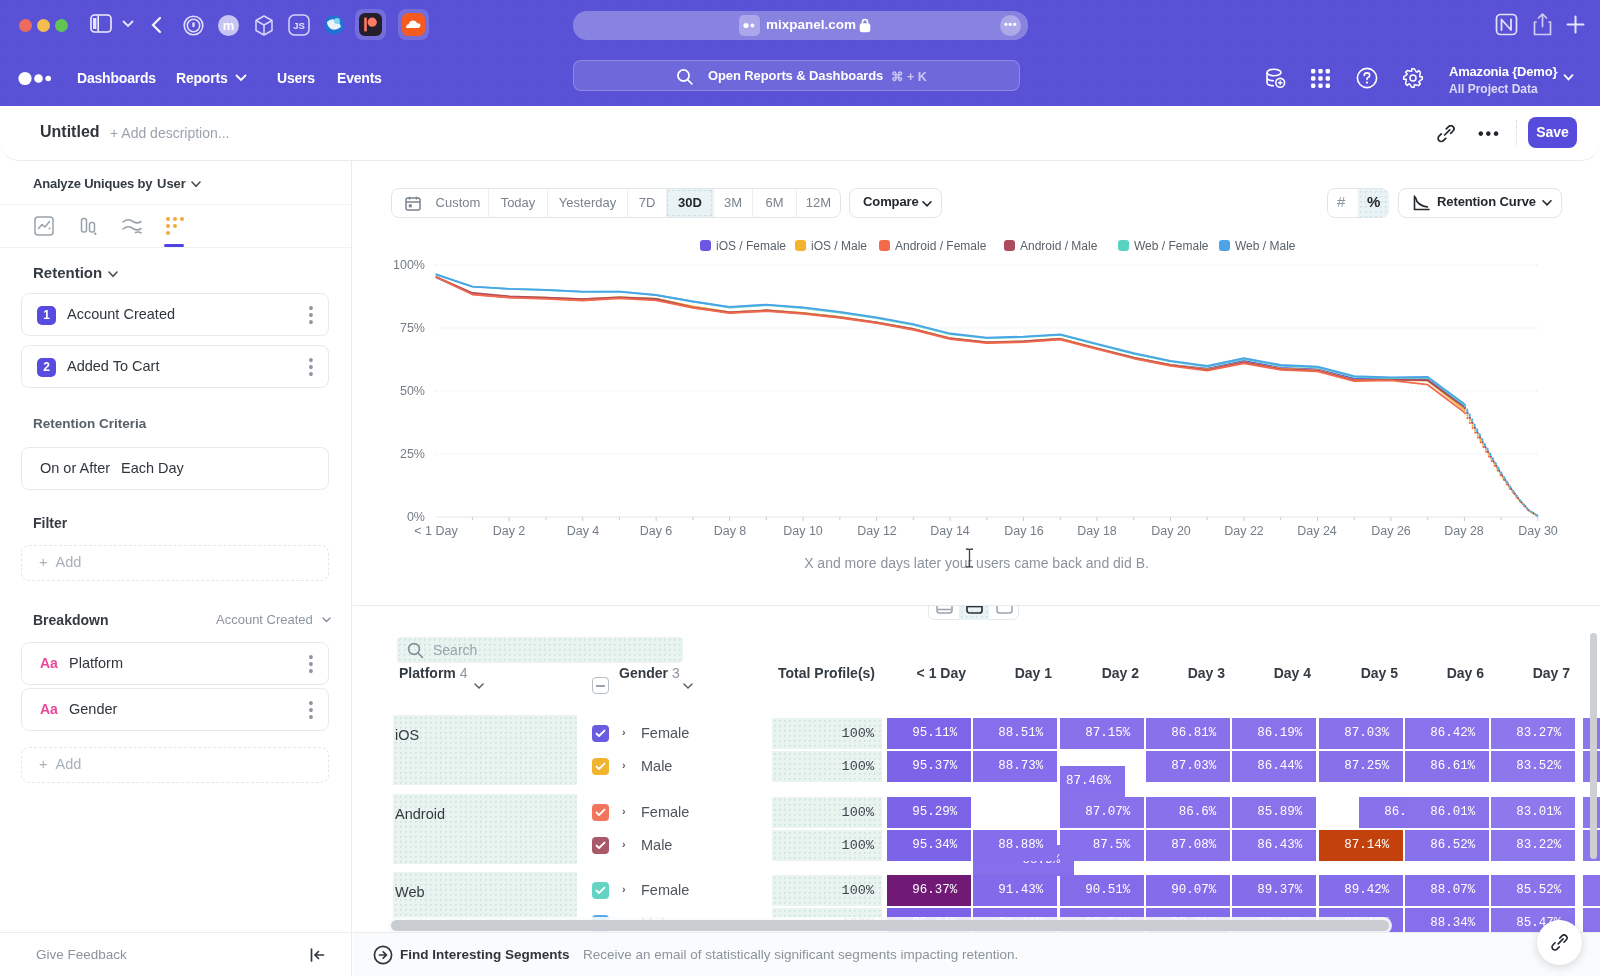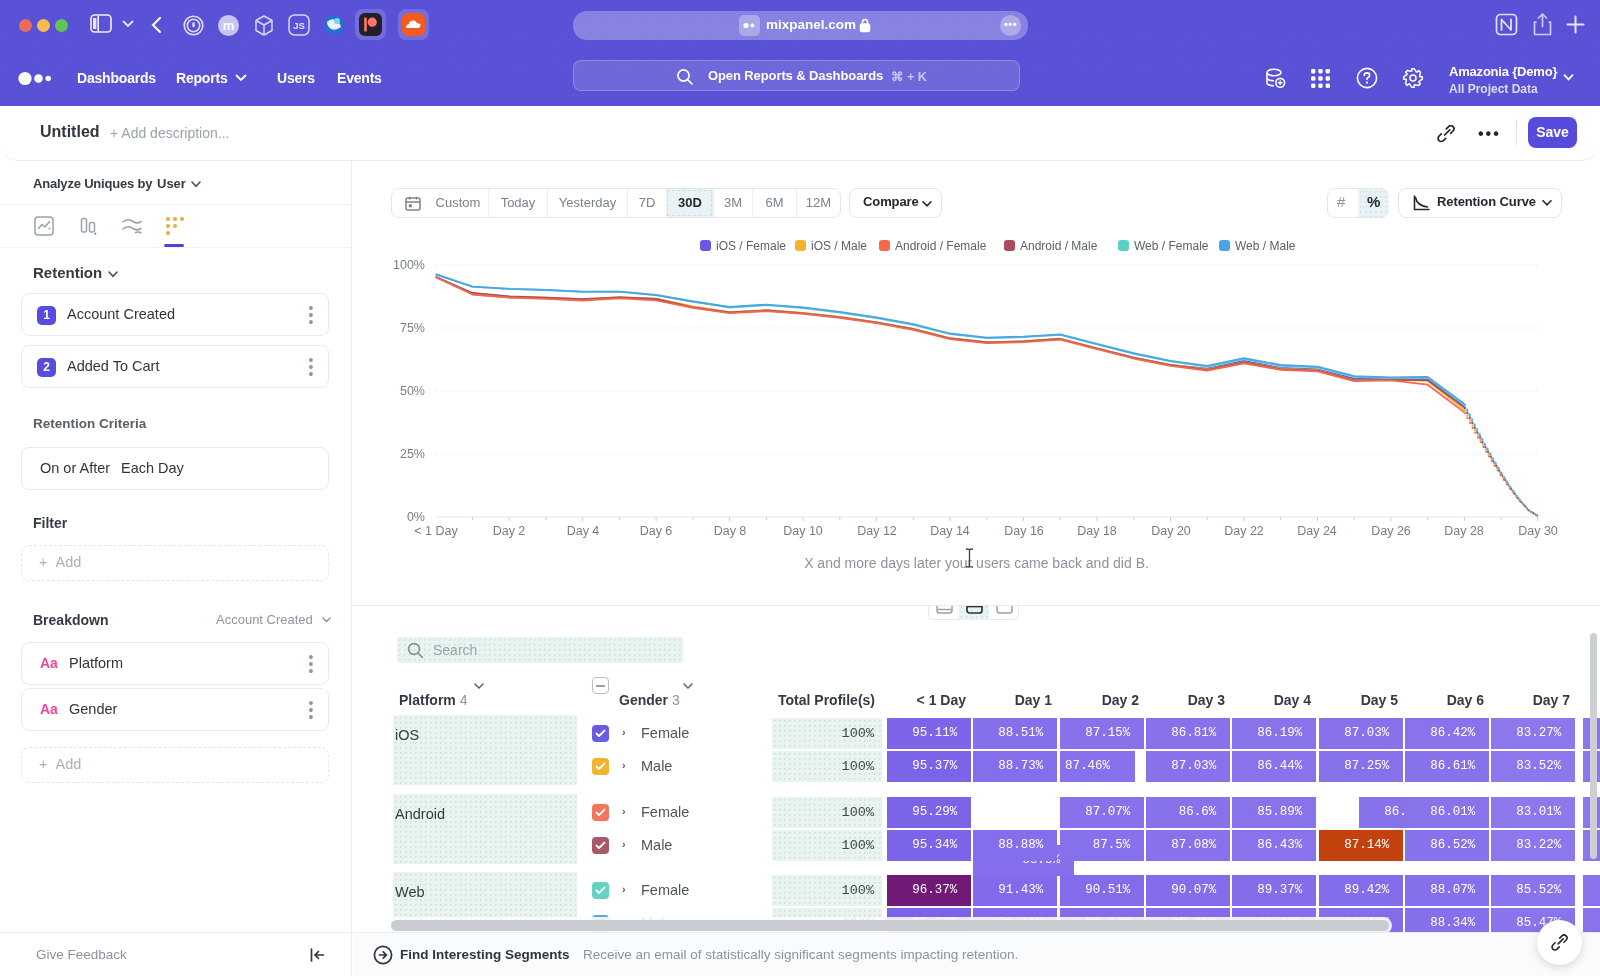--- a/index.html
+++ b/index.html
@@ -64,21 +64,21 @@
 .ylab { position:absolute; font-size:12.5px; color:#747d86; text-align:right; width:40px; }
 .xlab { position:absolute; font-size:12.5px; color:#747d86; top:363px; text-align:center; width:60px; }
 .caption { position:absolute; left:0; width:1247px; top:394px; text-align:center; font-size:14px; color:#8b939c; }
 
 
 #tablesec { position:absolute; left:353px; top:605px; width:1247px; height:327px; background:#fff; border-top:1px solid #e9ecee; overflow:hidden; }
 .hatch { background-color:#e9f3f0; background-image:radial-gradient(#cfe4dd 1px, transparent 1px); background-size:5px 5px; }
 .hatchblue { background-color:#e9f2f4; background-image:radial-gradient(#d2e4e9 1px, transparent 1px); background-size:5px 5px; }
 #searchbox { position:absolute; left:44px; top:31px; width:286px; height:26px; border-radius:4px; }
 #searchbox .ph { position:absolute; left:36px; top:5px; font-size:14px; color:#9aa3ac; }
-.th { position:absolute; top:86px; font-size:14px; font-weight:700; color:#343b42; }
+.th { position:absolute; top:59px; font-size:14px; font-weight:700; color:#343b42; }
 .thn { font-weight:400; color:#8d959e; }
 .pcell { position:absolute; height:31px; color:#fff; font-family:"Liberation Mono",monospace; font-size:12.5px; line-height:31px; text-align:right; }
 .tp { position:absolute; height:31px; font-family:"Liberation Mono",monospace; font-size:13.5px; color:#40464d; line-height:31px; text-align:right; }
 .plat { position:absolute; left:42px; width:180px; font-size:14.5px; color:#343b42; }
 .cb { position:absolute; left:239px; width:17px; height:17px; border-radius:4px; color:#fff; font-size:11px; text-align:center; line-height:17px; font-weight:700; }
 .gchev { position:absolute; left:269px; font-size:11px; color:#596066; font-weight:700; }
 .gname { position:absolute; left:288px; font-size:14.5px; color:#4d555d; }
 
 
 #botbar { position:absolute; left:353px; top:932px; width:1247px; height:44px; background:#fafbfc; border-top:1px solid #eaedef; }
@@ -523,21 +523,21 @@
         <svg style="display:block; margin:4px auto 0;" width="11" height="9" viewBox="0 0 11 9" fill="none" stroke="#fff" stroke-width="1.9" stroke-linecap="round" stroke-linejoin="round">
           <path d="M1.5 4.6 L4 7 L9.5 1.6"></path>
         </svg>
       </div>
 <div class="gchev" style="top:153px;">›</div>
 <div class="gname" style="top:152px;">Male</div>
 <div class="hatch abs" style="left:419px; top:145px; width:110px; height:31px;"></div>
 <div class="tp" style="left:419px; top:145px; width:102px;">100%</div>
 <div class="pcell" style="left:534px; top:145px; width:84.3px; background:rgb(124,100,233); padding-right:14px;">95.37%</div>
 <div class="pcell" style="left:620px; top:145px; width:84.3px; background:rgb(133,110,235); padding-right:14px;">88.73%</div>
-<div class="pcell" style="left:707px; top:145px; width:75px; background:rgb(135,112,235); padding-right:25px;">87.46%</div>
+<div class="pcell" style="left:707px; top:160px; width:65px; background:rgb(135,112,235); padding-right:14px;">87.46%</div>
 <div class="pcell" style="left:793px; top:145px; width:84.3px; background:rgb(136,113,235); padding-right:14px;">87.03%</div>
 <div class="pcell" style="left:879px; top:145px; width:84.3px; background:rgb(137,114,235); padding-right:14px;">86.44%</div>
 <div class="pcell" style="left:966px; top:145px; width:84.3px; background:rgb(135,113,235); padding-right:14px;">87.25%</div>
 <div class="pcell" style="left:1052px; top:145px; width:84.3px; background:rgb(136,114,235); padding-right:14px;">86.61%</div>
 <div class="pcell" style="left:1138px; top:145px; width:84.3px; background:rgb(141,119,236); padding-right:14px;">83.52%</div>
 <div class="pcell" style="left:1230px; top:145px; width:70px; background:rgb(140,118,236); padding-right:14px;">84.3%</div>
 <div class="hatch abs" style="left:40px; top:188px; width:184px; height:70px;"></div>
 <div class="plat" style="top:200px;">Android</div>
 <div class="cb" style="top:198px; background:#f2755c;">
         <svg style="display:block; margin:4px auto 0;" width="11" height="9" viewBox="0 0 11 9" fill="none" stroke="#fff" stroke-width="1.9" stroke-linecap="round" stroke-linejoin="round">

